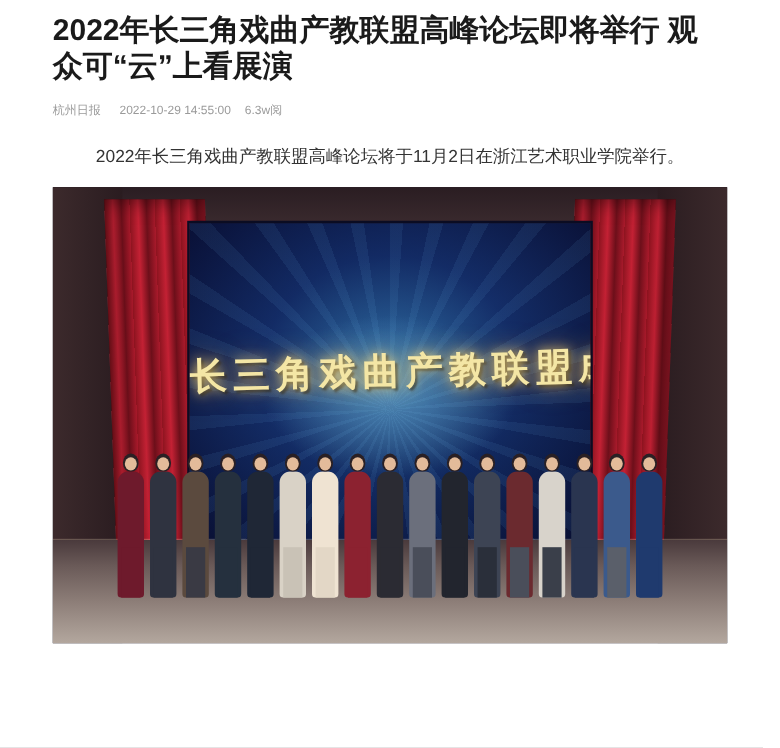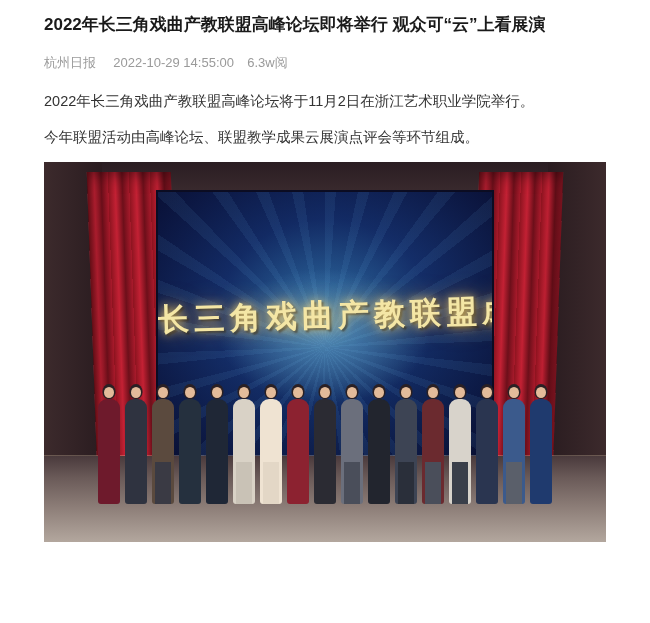--- a/index.html
+++ b/index.html
@@ -16,32 +16,32 @@
   }
   .page {
     width: 650px;
     height: 623px;
     position: relative;
     background: #fff;
     box-sizing: border-box;
     padding: 0 44px;
   }
   .headline {
-    font-size: 17px;
+    font-size: 25px;
     font-weight: bold;
     line-height: 30px;
     color: #1a1a1a;
     margin: 0;
     padding-top: 10px;
     letter-spacing: 0px;
   }
   .meta {
     margin-top: 14px;
     color: #9a9a9a;
-    font-size: 13px;
+    font-size: 10px;
     line-height: 18px;
   }
   .meta .meta-line {
     display: block;
     white-space: nowrap;
   }
   .meta .sep {
     display: inline-block;
     width: 10px;
   }
@@ -50,20 +50,21 @@
     width: 6px;
   }
   .body-text {
     margin-top: 18px;
     font-size: 14.5px;
     line-height: 22px;
     color: #333;
   }
   .body-text p {
     margin: 0 0 14px 0;
+    text-align: center;
   }
   .figure {
     margin: 6px 0 0 0;
     width: 562px;
     height: 380px;
     position: relative;
     overflow: hidden;
     background: #120a14;
   }
   
@@ -228,21 +229,20 @@
       <span>杭州日报</span>
       <span class="sep"></span>
       <span>2022-10-29 14:55:00</span>
       <span class="sep-sm"></span>
       <span>6.3w阅</span>
     </span>
   </div>
 
   <div class="body-text">
     <p>2022年长三角戏曲产教联盟高峰论坛将于11月2日在浙江艺术职业学院举行。</p>
-    <p>今年联盟活动由高峰论坛、联盟教学成果云展演点评会等环节组成。</p>
   </div>
 
   <div class="figure">
     <div class="stage-bg"></div>
     <div class="ceiling"></div>
     <div class="side-wall-l"></div>
     <div class="side-wall-r"></div>
     <div class="curtain-l"></div>
     <div class="curtain-r"></div>
     <div class="screen">

